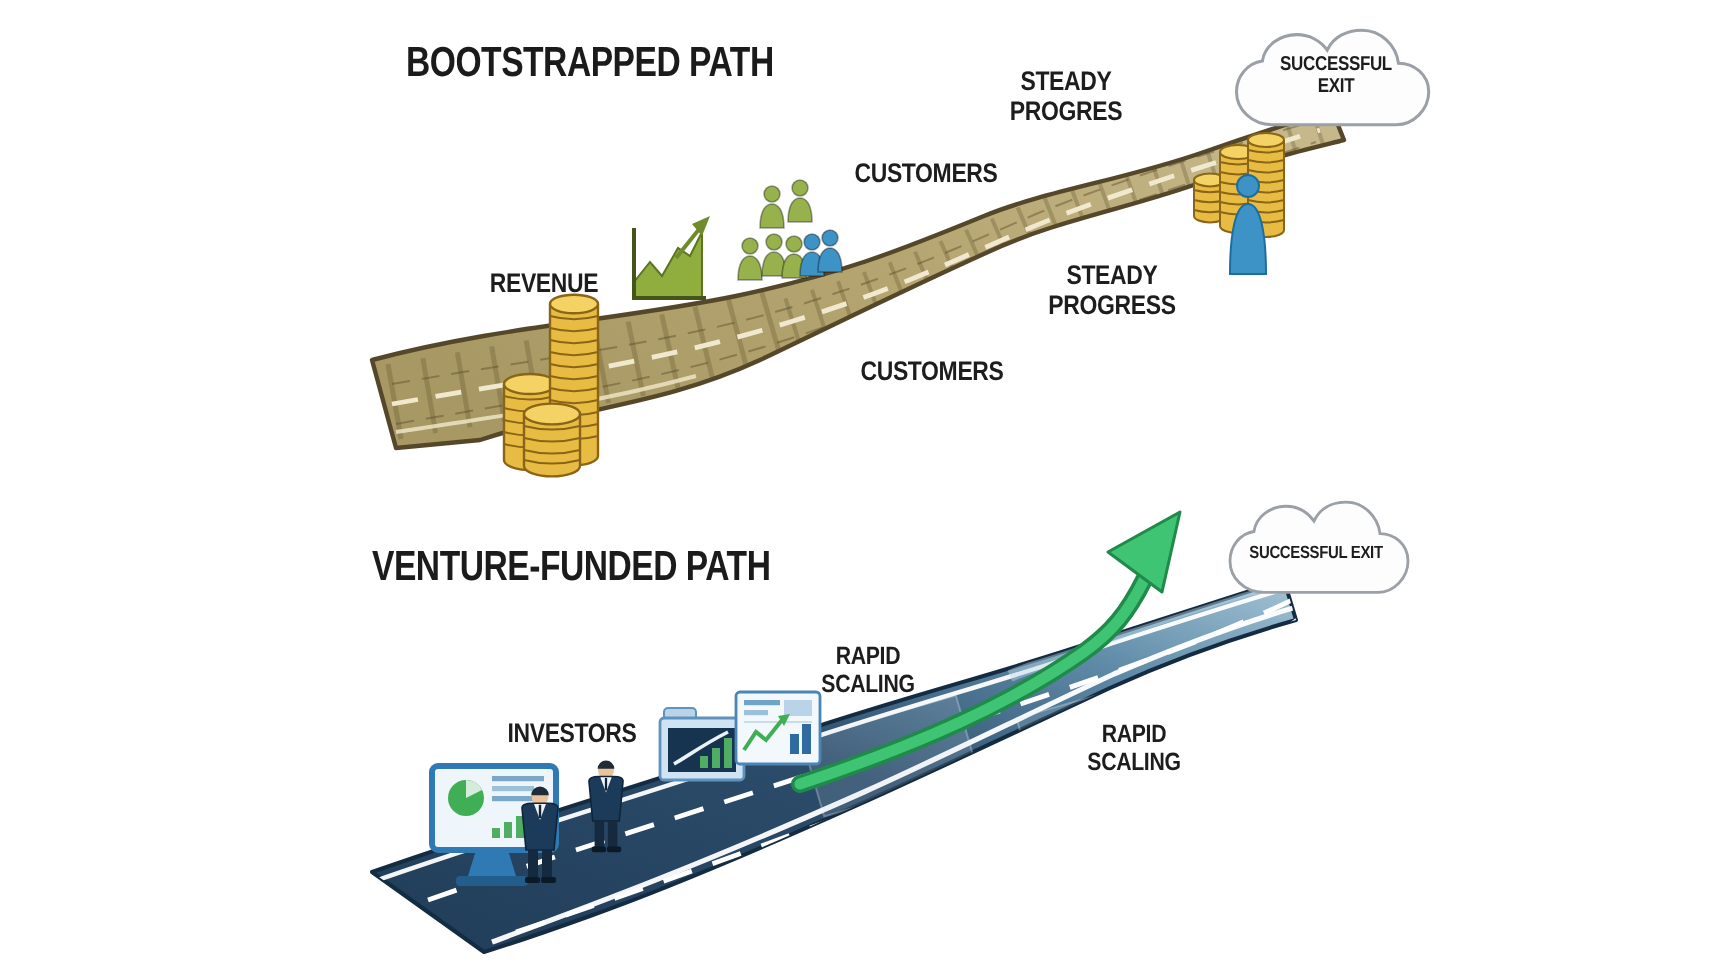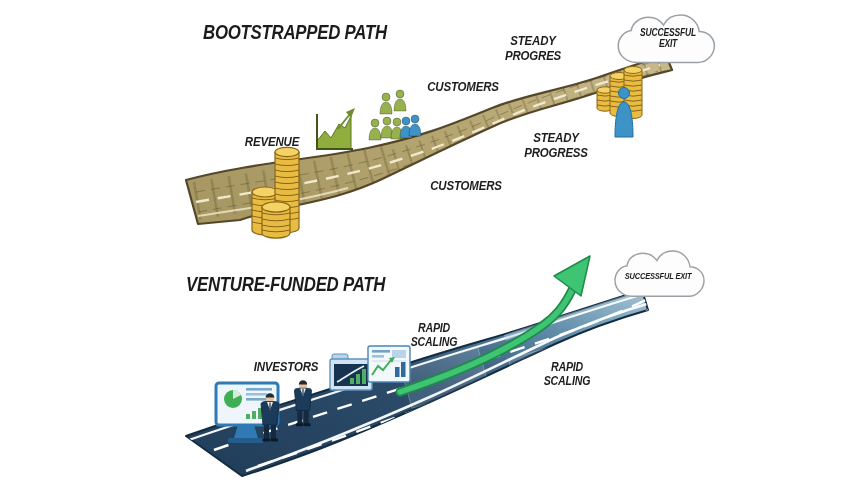--- a/index.html
+++ b/index.html
@@ -1,17 +1,17 @@
 <!DOCTYPE html>
 <html><head>
 <meta charset="utf-8">
 <style>
   html,body{margin:0;padding:0;background:#fff;}
   #canvas{position:relative;width:860px;height:484px;background:#ffffff;overflow:hidden;
-          font-family:"Liberation Sans",sans-serif;font-style:italic;}
+          font-family:"Liberation Sans",sans-serif;}
   #scene{position:absolute;left:0;top:0;}
   .lbl{position:absolute;font-weight:700;color:#1d1d1d;text-align:center;line-height:1.08;
        letter-spacing:-0.2px;transform:translateX(-50%) scaleX(.85);transform-origin:center top;
        white-space:nowrap;}
   .ttl{position:absolute;font-weight:700;color:#1b1b1b;letter-spacing:-0.3px;
        transform:scaleX(.8);transform-origin:left top;white-space:nowrap;font-size:21px;}
   .fs13{font-size:13.5px;}
   .fs12{font-size:12.5px;}
   .cloudtxt1{font-size:10px;line-height:1.05;}
   .cloudtxt2{font-size:8.8px;}

